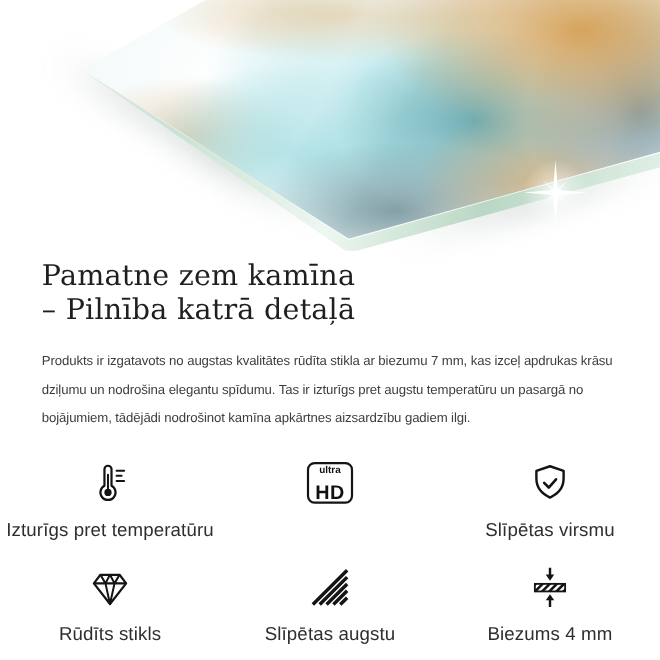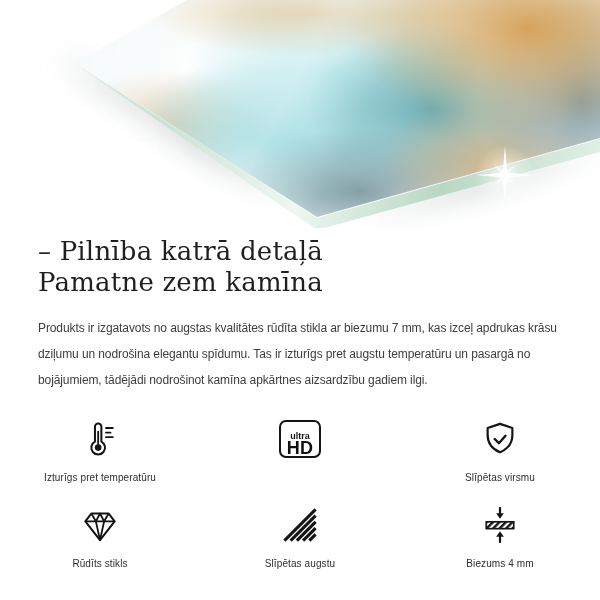--- a/index.html
+++ b/index.html
@@ -49,24 +49,24 @@
     font-weight:400;font-size:26px;line-height:31px;color:#1f1f1f;letter-spacing:.2px;
   }
   .description{
     margin:17px 0 0;width:528px;font-size:12px;line-height:26px;
     color:#3d3d3d;letter-spacing:-.1px;
   }
   
   .features{display:grid;grid-template-columns:repeat(3,1fr);row-gap:17px;margin-top:21px;}
   .feature{display:flex;flex-direction:column;align-items:center;}
   .icon-wrap{height:50px;display:flex;align-items:center;justify-content:center;}
-  .feature-label{margin-top:8px;font-size:10px;color:#2e2e2e;letter-spacing:.1px;}
+  .feature-label{margin-top:8px;font-size:17px;color:#2e2e2e;letter-spacing:.1px;}
   .uhd-box{
     width:38px;height:34px;border:2.5px solid #141414;border-radius:7px;
-    display:flex;flex-direction:column;align-items:center;justify-content:flex-end;color:#111;
+    display:flex;flex-direction:column;align-items:center;justify-content:space-between;color:#111;
   }
   .uhd-top{font-size:9px;font-weight:700;line-height:10px;}
   .uhd-bottom{font-size:18px;font-weight:800;line-height:15px;letter-spacing:.3px;}
   svg.fi{display:block;}
 </style>
 </head>
 <body>
 
 <div>
 
@@ -89,22 +89,22 @@
       <polygon points="4,33 33,30.6 62,33 33,35.4" fill="#ffffff"></polygon>
       <g transform="rotate(45 33 33)" opacity="0.75">
         <polygon points="33,17 34.3,33 33,49 31.7,33" fill="#ffffff"></polygon>
         <polygon points="17,33 33,31.7 49,33 33,34.3" fill="#ffffff"></polygon>
       </g>
     </svg>
   </div>
 
   <div class="content">
     <h1 class="page-title">
+      <div>Pamatne zem kamīna</div>
       <div>– Pilnība katrā detaļā</div>
-      <div>Pamatne zem kamīna</div>
     </h1>
     <p class="description">Produkts ir izgatavots no augstas kvalitātes rūdīta stikla ar biezumu 7 mm, kas izceļ apdrukas krāsu dziļumu un nodrošina elegantu spīdumu. Tas ir izturīgs pret augstu temperatūru un pasargā no bojājumiem, tādējādi nodrošinot kamīna apkārtnes aizsardzību gadiem ilgi.</p>
   </div>
 
   <div class="features">
 
     <div class="feature">
       <div class="icon-wrap">
         <svg class="fi" width="44" height="44" viewBox="0 0 48 48">
           <path d="M18.5 10.5 a3.5 3.5 0 0 1 7 0 V26.8 a7.5 7.5 0 1 1 -7 0 Z" fill="none" stroke="#141414" stroke-width="2.2" stroke-linejoin="round"></path>

